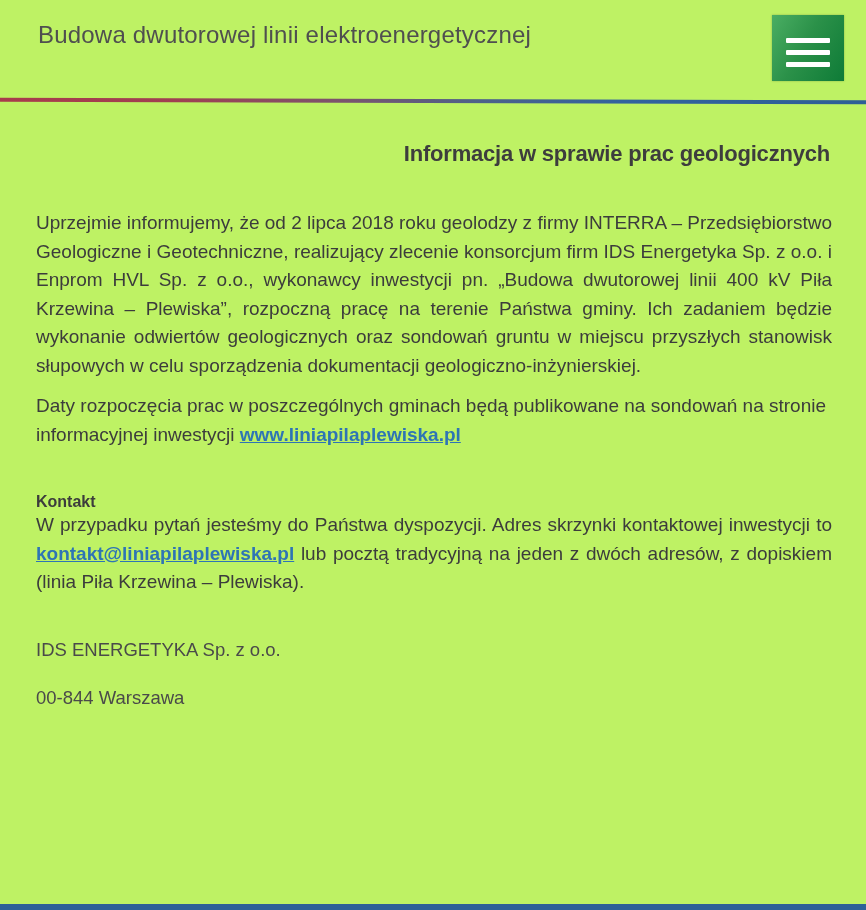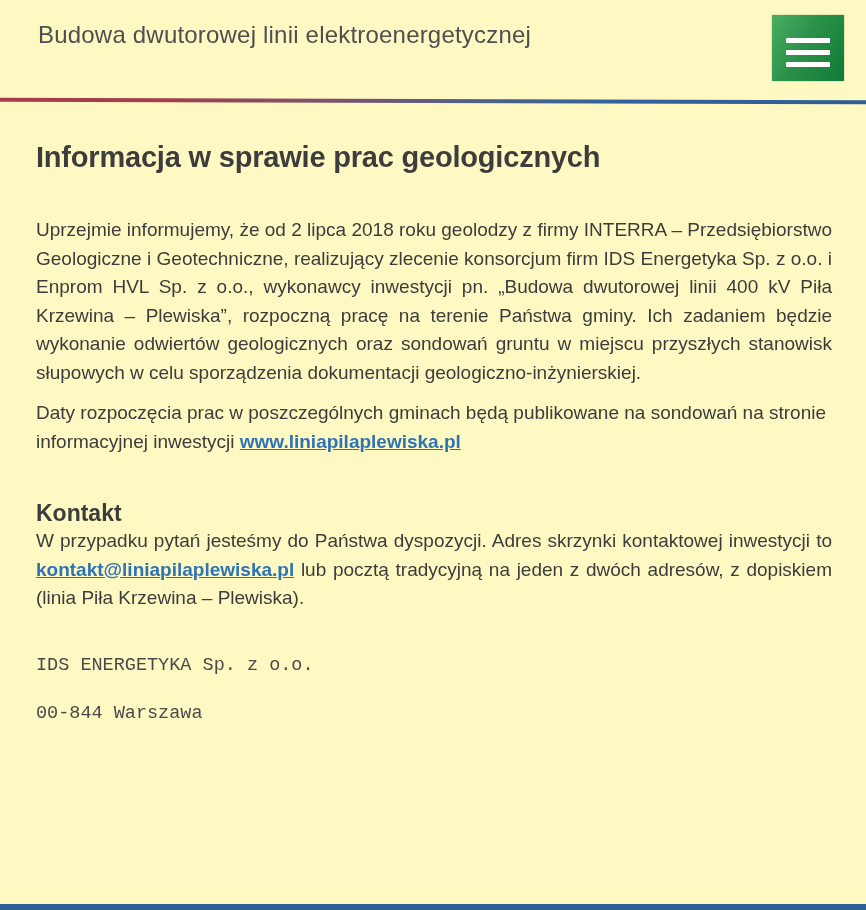--- a/index.html
+++ b/index.html
@@ -5,21 +5,21 @@
   html, body {
     margin: 0;
     padding: 0;
     background: #ffffff;
     font-family: "Liberation Sans", "DejaVu Sans", sans-serif;
   }
   .page {
     position: relative;
     width: 866px;
     height: 910px;
-    background: #fef9c3;
+    background: #bef264;
     overflow: hidden;
   }
   
   .header {
     display: flex;
     justify-content: space-between;
     align-items: flex-start;
     padding: 20px 20px 0 38px;
   }
   .header-text {
@@ -55,53 +55,52 @@
     height: 4px;
     margin-top: 18px;
     background: linear-gradient(to right,
       #a83c4b 0%, #a03f51 20%, #7a546e 40%,
       #4e6189 55%, #32639e 72%, #2e5f96 100%);
     transform: rotate(0.18deg);
   }
   
   .title {
     margin: 38px 36px 4px;
-    text-align: left;
-    font-size: 29px;
+    text-align: right;
+    font-size: 22px;
     font-weight: bold;
     color: #3d3d3d;
     letter-spacing: -0.2px;
   }
   .body-par {
     margin: 0 34px 0 36px;
     font-size: 19px;
     line-height: 28.5px;
     color: #3c3c3c;
   }
   .just { text-align: justify; }
   .p1 { margin-top: 42px; }
   .p2 { margin-top: 12px; }
   .contact-heading {
     margin: 44px 36px 0;
-    font-size: 23px;
+    font-size: 16px;
     font-weight: bold;
     color: #3c3c3c;
   }
   .p3 { }
   .link {
     color: #2e74b5;
     font-weight: 600;
     cursor: pointer;
   }
   .address {
     margin: 26px 36px 0;
     font-size: 18.5px;
     line-height: 22px;
     color: #4a4a4a;
-    font-family: Liberation Mono, monospace;
   }
   .address.first { margin-top: 42px; }
   
   .bottom-bar {
     position: absolute;
     left: 0;
     right: 0;
     bottom: 0;
     height: 6px;
     background: #2d6097;

